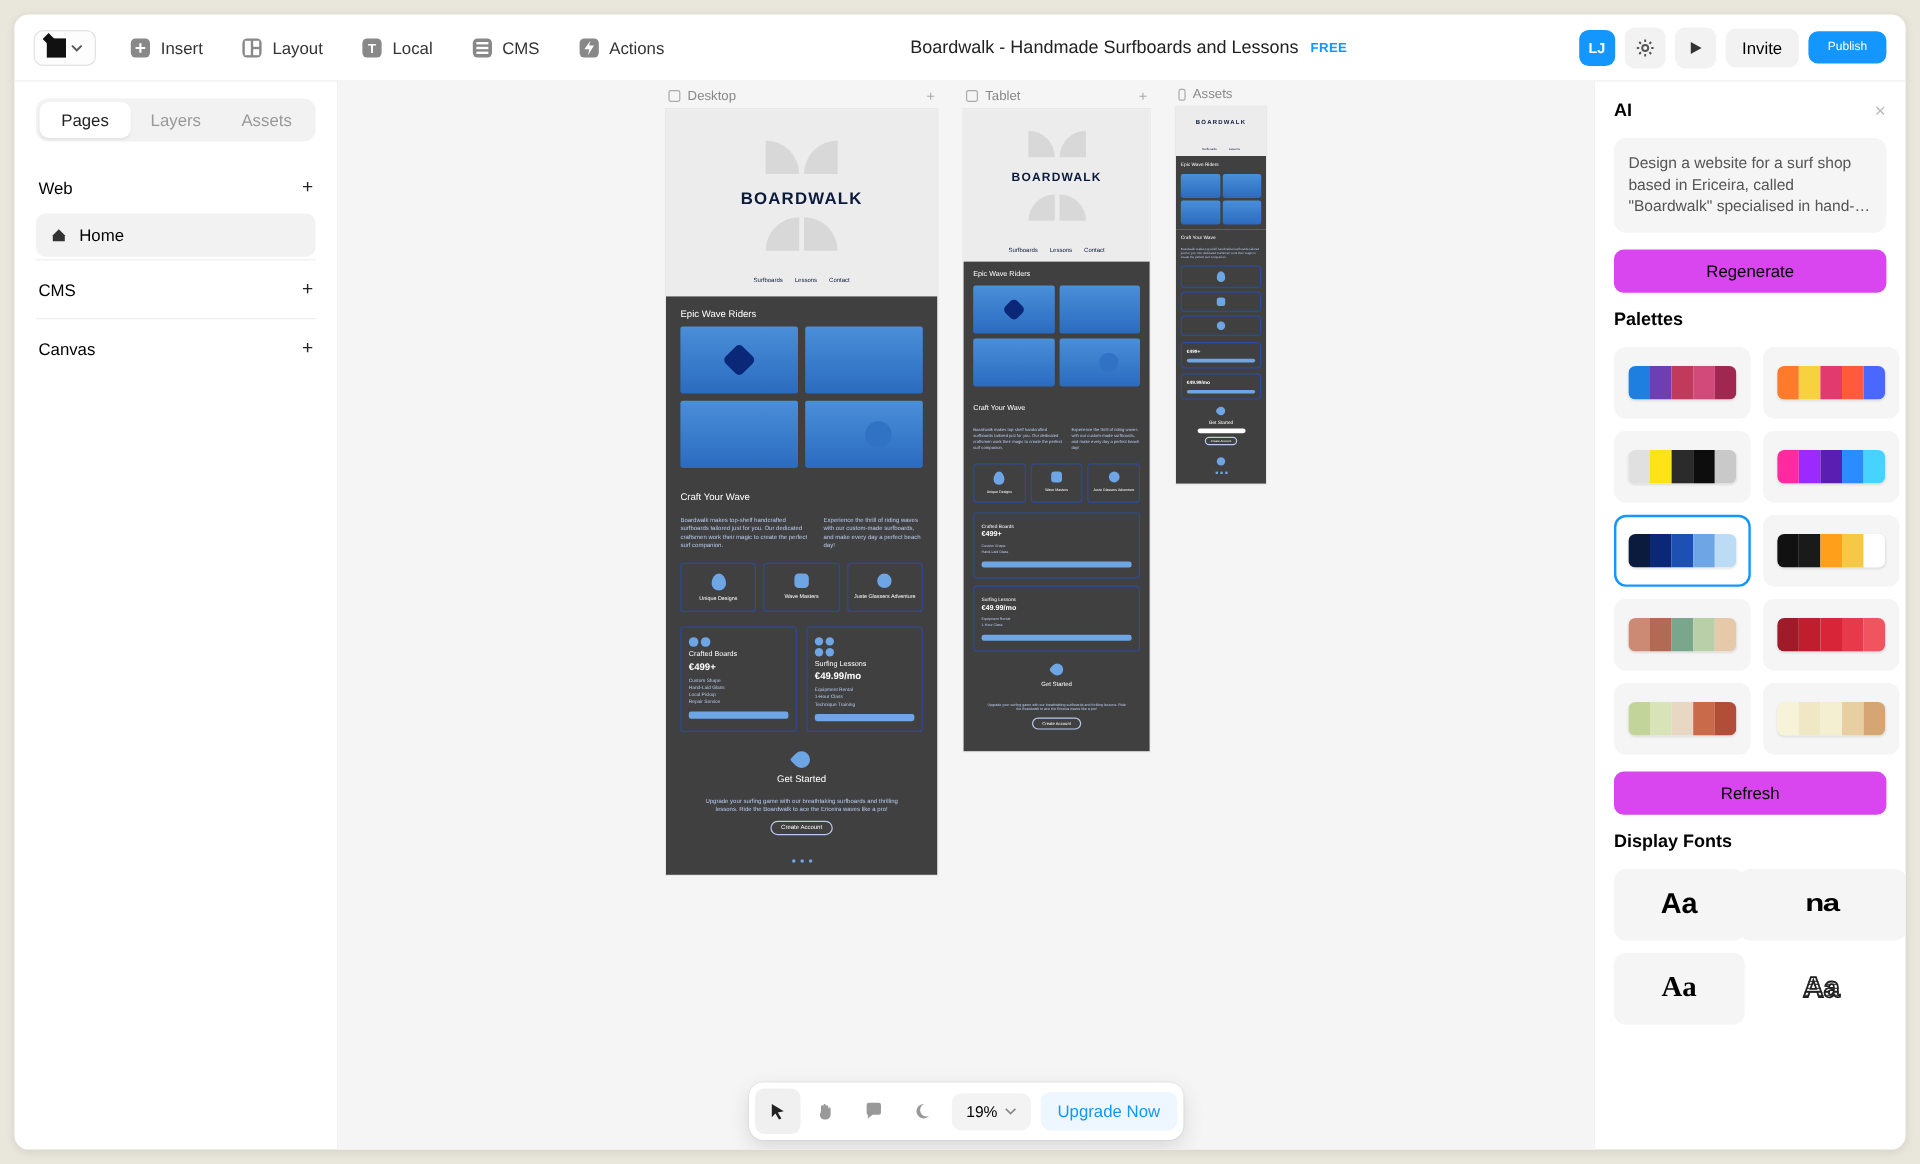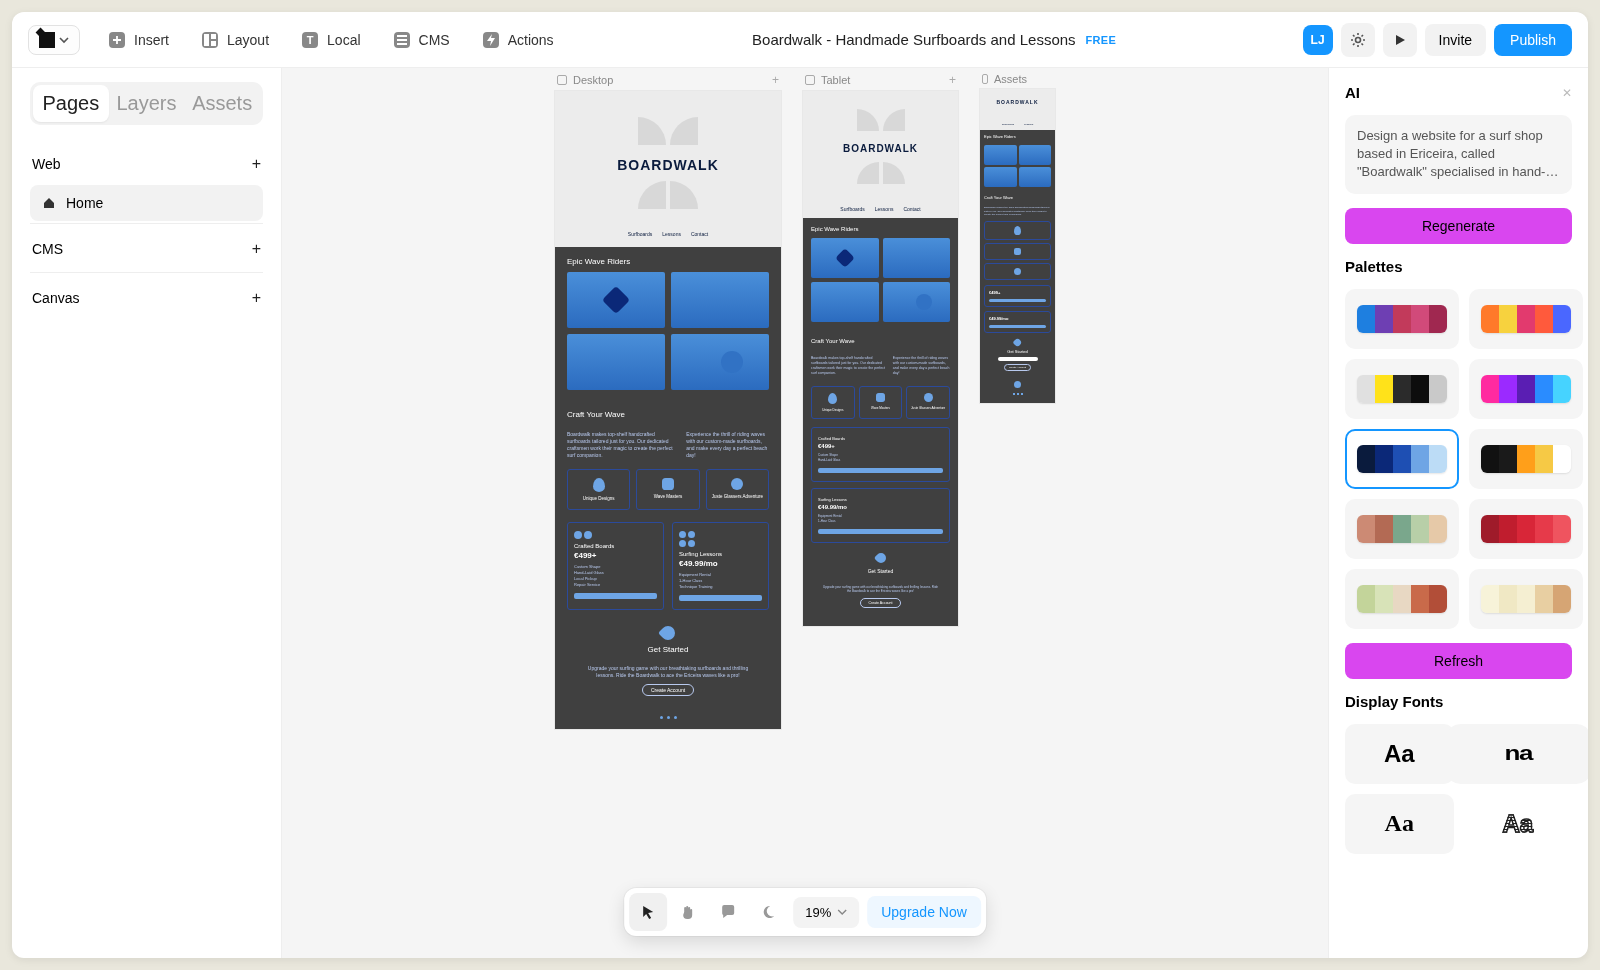--- a/index.html
+++ b/index.html
@@ -11,25 +11,25 @@
 .logo-wrap { display: flex; align-items: center; gap: 4px; padding: 6px 10px; border: 1px solid #e2e2e2; border-radius: 8px; margin-right: 8px; cursor: pointer; background: #fdfdfd; }
 .logo-sq { width: 16px; height: 16px; background: #111; position: relative; }
 .logo-sq::before { content:''; position:absolute; top:-3px; left:-2px; width:7px; height:7px; background:#111; transform:rotate(45deg); }
 .top-center { flex: 1; display: flex; align-items: center; justify-content: center; gap: 10px; }
 .title-text { font-size: 15px; font-weight: 500; color: #222; }
 .free-badge { font-size: 11px; font-weight: 700; color: #1496ff; letter-spacing: 0.3px; }
 .top-right { display: flex; align-items: center; gap: 8px; }
 .avatar { width: 30px; height: 30px; border-radius: 8px; background: #1496ff; color: #fff; display: flex; align-items: center; justify-content: center; font-size: 12px; font-weight: 600; }
 .gear-btn, .play-btn { width: 34px; height: 34px; border-radius: 8px; display: flex; align-items: center; justify-content: center; cursor: pointer; background: #f2f2f2; }
 .invite-btn { padding: 8px 14px; border-radius: 8px; background: #f2f2f2; font-size: 14px; cursor: pointer; }
-.publish-btn { padding: 8px 16px; border-radius: 8px; background: #1496ff; color: #fff; font-size: 14px; font-weight: 500; cursor: pointer; }
+.publish-btn { padding: 8px 16px; border-radius: 8px; background: #1496ff; color: #fff; font-size: 10px; font-weight: 500; cursor: pointer; }
 .main { flex: 1; display: flex; overflow: hidden; }
 .left-panel { width: 270px; border-right: 1px solid #eee; padding: 14px 18px; display: flex; flex-direction: column; }
 .seg-control { display: flex; background: #f2f2f2; border-radius: 10px; padding: 3px; margin-bottom: 18px; }
-.seg-item { flex: 1; text-align: center; padding: 7px 4px; font-size: 20px; color: #999; border-radius: 8px; cursor: pointer; }
+.seg-item { flex: 1; text-align: center; padding: 7px 4px; font-size: 14px; color: #999; border-radius: 8px; cursor: pointer; }
 .seg-item.active { background: #fff; color: #222; font-weight: 500; box-shadow: 0 1px 2px rgba(0,0,0,0.06); }
 .seg-item + .seg-item { position: relative; }
 .side-row { display: flex; align-items: center; justify-content: space-between; padding: 12px 2px; font-size: 14px; font-weight: 500; cursor: pointer; }
 .side-list-item { display: flex; align-items: center; gap: 10px; padding: 10px 12px; background: #f2f2f2; border-radius: 8px; font-size: 14px; cursor: pointer; }
 .side-sep { border-bottom: 1px solid #eee; margin: 2px 0 4px 0; }
 .plus { font-size: 16px; color: #222; }
 .canvas-area { flex: 1; background: #f5f5f5; position: relative; overflow: hidden; display: flex; justify-content: center; padding-top: 0; }
 .frames { display: flex; gap: 22px; margin-top: 2px; }
 .frame-col { display: flex; flex-direction: column; }
 .frame-label { display: flex; align-items: center; justify-content: space-between; font-size: 11px; color: #888; padding: 3px 2px 4px 2px; }
@@ -58,21 +58,21 @@
 .feature-txt { font-size:4.5px; text-align:center; }
 .price-row { display:flex; gap:8px; margin-top:12px;}
 .price-card { flex:1; border:0.5px solid #2b4a9b; border-radius:3px; padding:8px 6px; }
 .price-title { font-size:6px; margin-bottom:2px; }
 .price-val { font-size:8px; font-weight:600; margin-bottom:4px; }
 .price-line { font-size:4px; color:#b8c9ee; margin:1px 0; }
 .price-btn { margin-top:6px; background:#6ea5e5; height:6px; border-radius:2px; }
 .get-started { display:flex; flex-direction:column; align-items:center; gap:5px; padding:16px 12px; }
 .gs-ico { width:14px;height:14px;background:#6ea5e5;border-radius:50% 50% 50% 2px; transform:rotate(45deg); }
 .gs-btn { border:0.5px solid #b8c9ee; border-radius:8px; padding:2px 8px; font-size:5px; }
-.bottom-toolbar { position:absolute; bottom:22px; left:50%; transform:translateX(-50%); display:flex; align-items:center; gap:2px; background:#fff; border-radius:12px; padding:5px; box-shadow:0 6px 18px rgba(0,0,0,0.12), 0 0 0 1px rgba(0,0,0,0.04); }
+.bottom-toolbar { position:absolute; bottom:8px; left:50%; transform:translateX(-50%); display:flex; align-items:center; gap:2px; background:#fff; border-radius:12px; padding:5px; box-shadow:0 6px 18px rgba(0,0,0,0.12), 0 0 0 1px rgba(0,0,0,0.04); }
 .bt-btn { width:38px; height:38px; display:flex; align-items:center; justify-content:center; border-radius:8px; cursor:pointer; }
 .bt-btn.active { background:#f0f0f0; }
 .zoom-sel { display:flex; align-items:center; gap:6px; background:#f3f3f3; border-radius:8px; padding:8px 12px; font-size:13px; cursor:pointer; margin-left:4px; }
 .upgrade-btn { padding:8px 14px; border-radius:8px; color:#1496ff; font-size:14px; background:#eef7ff; cursor:pointer; margin-left:6px; }
 .right-panel { width: 260px; border-left:1px solid #eee; padding:16px; display:flex; flex-direction:column; gap:14px; overflow-y:auto; }
 .ai-header { display:flex; justify-content:space-between; align-items:center; }
 .ai-title { font-size:15px; font-weight:600; }
 .ai-close { color:#bbb; cursor:pointer; font-size:12px; }
 .ai-prompt-box { background:#f5f5f5; border-radius:10px; padding:12px; font-size:13px; color:#555; line-height:1.4; }
 .regen-btn, .refresh-btn { background:#d946ef; border-radius:8px; padding:10px; text-align:center; font-size:14px; cursor:pointer; }

